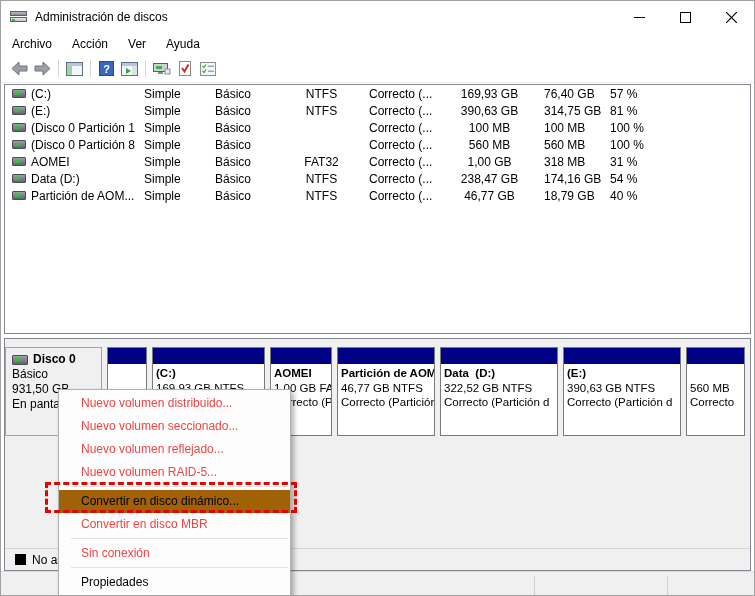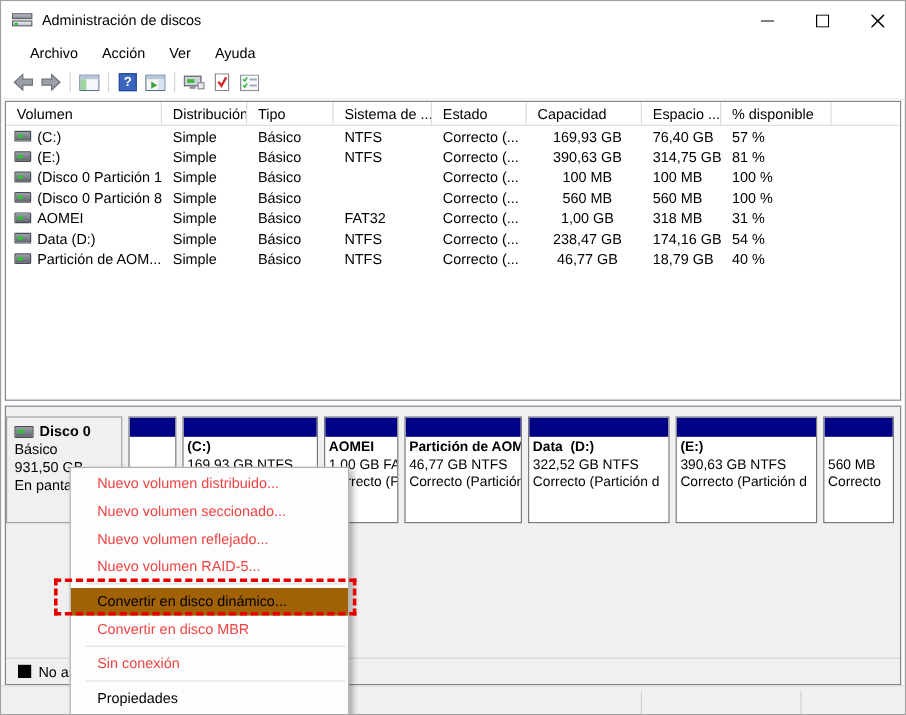--- a/index.html
+++ b/index.html
@@ -13,21 +13,21 @@
   .titlebar{height:32px;display:flex;align-items:center;padding-left:9px;background:#fff;}
   .app-ico{width:17px;height:13px;position:relative;flex:0 0 17px;}
   .app-ico .slab{position:absolute;left:0;right:0;height:5px;border:1px solid #5a5f66;background:linear-gradient(#b9bec6,#878d95);}
   .app-ico .slab.top{top:0;}
   .app-ico .slab.bot{top:6px;background:linear-gradient(#e8eaee,#c2c7cd);}
   .app-ico .led{position:absolute;left:2px;top:8px;width:3px;height:2px;background:#39b539;}
   .title{margin-left:8px;}
   .caps{margin-left:auto;display:flex;height:32px;}
   .cap{width:46px;height:32px;display:flex;align-items:center;justify-content:center;}
   
-  .menubar{display:flex;height:22px;align-items:center;padding-left:14px;background:#fff;}
+  .menubar{display:flex;height:22px;align-items:center;padding-left:1px;background:#fff;}
   .mb-item{padding:3px 10px;}
   
   .toolbar{display:flex;align-items:center;height:28px;padding-left:7px;background:#fff;border-bottom:1px solid #ececec;}
   .tbtn{width:23px;height:22px;display:flex;align-items:center;justify-content:center;}
   .tsep{width:1px;height:17px;background:#d6d6d6;margin:0 4px;}
   .qico{display:block;}
   .help-ico{width:15px;height:15px;background:#3a66c0;color:#fff;font-weight:bold;font-size:11px;
             display:flex;align-items:center;justify-content:center;border:1px solid #27479a;}
   
   .client{position:absolute;left:3px;right:3px;top:83px;bottom:24px;display:flex;flex-direction:column;}
@@ -44,21 +44,21 @@
   .vh-cols div:nth-of-type(4){width:82px;}
   .vh-cols div:nth-of-type(5){width:79px;}
   .vh-cols div:nth-of-type(6){width:96px;}
   .vh-cols div:nth-of-type(7){width:66px;}
   .vh-cols div:nth-of-type(8){width:92px;}
   .vh-fill{flex:1;border-right:none;}
   .vrows{display:block;}
   .vrow{display:flex;height:17px;align-items:center;}
   .vc{padding:0 4px 0 9px;white-space:nowrap;overflow:hidden;}
   .c1{width:130px;display:flex;align-items:center;gap:5px;padding-left:7px;}
-  .c2{width:71px;}.c3{width:72px;}.c4{width:82px;}
+  .c2{width:71px;}.c3{width:72px;}.c4{width:82px;text-align:center;}
   .c5{width:79px;}.c6{width:96px;text-align:center;}.c7{width:66px;}.c8{width:92px;}
   .vol-ico{width:14px;height:9px;flex:0 0 14px;position:relative;border:1px solid #4a4e54;border-radius:1px;
            background:linear-gradient(#9aa0a8,#61666d);}
   .vol-ico::after{content:"";position:absolute;left:2px;top:2px;width:4px;height:3px;background:#35c135;}
   
   .disk-row{display:flex;padding-top:8px;height:97px;flex:0 0 97px;}
   .disk-label{width:97px;flex:0 0 97px;border:1px solid #a3a3a3;background:#f0f0f0;
               padding:4px 3px 0 6px;line-height:15px;overflow:hidden;white-space:nowrap;}
   .dl-name{display:flex;align-items:center;gap:5px;font-weight:bold;}
   .disk-ico{width:16px;height:10px;flex:0 0 16px;position:relative;border:1px solid #4a4e54;border-radius:1px;
@@ -184,26 +184,20 @@
         <rect x="8" y="3.5" width="6" height="1.5" fill="#9aa8bc"></rect>
         <path d="M2.5,9 L4,10.5 L6,7.5" fill="none" stroke="#39b539" stroke-width="1.3"></path>
         <rect x="8" y="8.5" width="6" height="1.5" fill="#9aa8bc"></rect>
       </svg>
     </div>
   </div>
 
   <div class="client">
 
     <div class="pane top-pane">
-      <div class="vhead">
-        <div class="vh-cols">
-          
-        <div class="vhc">Volumen</div><div class="vhc">Distribución</div><div class="vhc">Tipo</div><div class="vhc">Sistema de ...</div><div class="vhc">Estado</div><div class="vhc">Capacidad</div><div class="vhc">Espacio ...</div><div class="vhc">% disponible</div></div>
-        <div class="vhc vh-fill"></div>
-      </div>
       <div class="vrows">
 
           <div class="vrow">
             <div class="vc c1">
               <span class="vol-ico"></span>
               <span>(C:)</span>
             </div>
             <div class="vc c2">Simple</div>
             <div class="vc c3">Básico</div>
             <div class="vc c4">NTFS</div>

